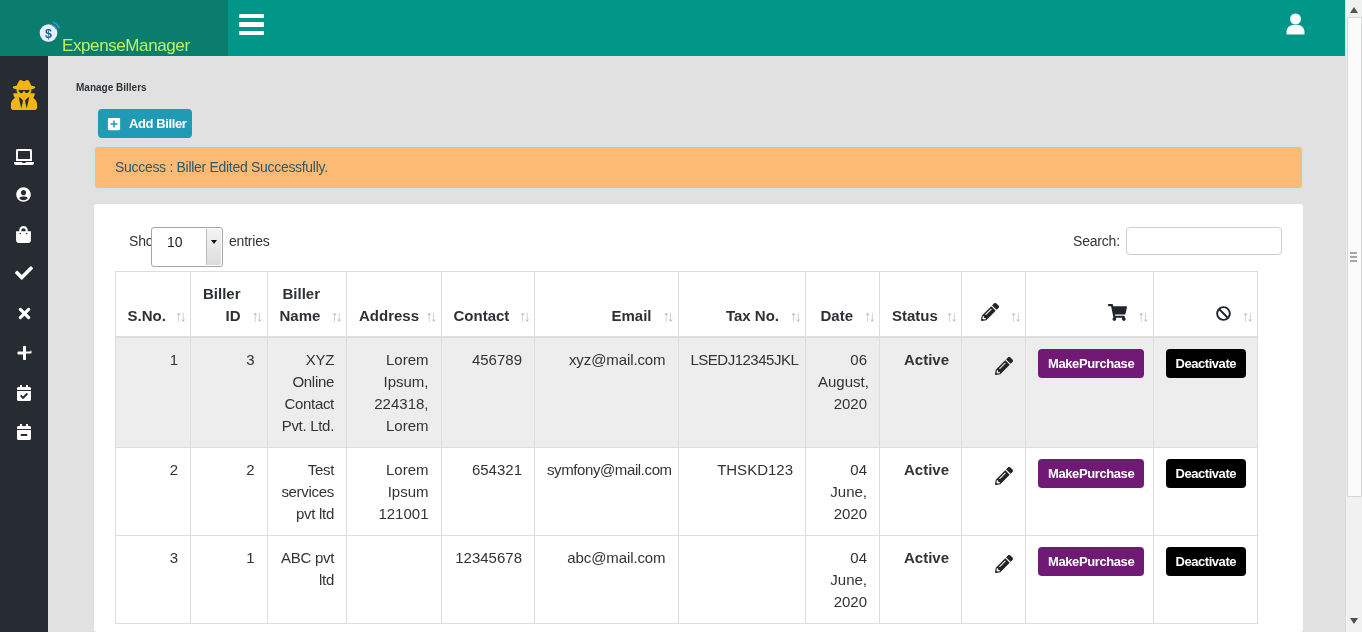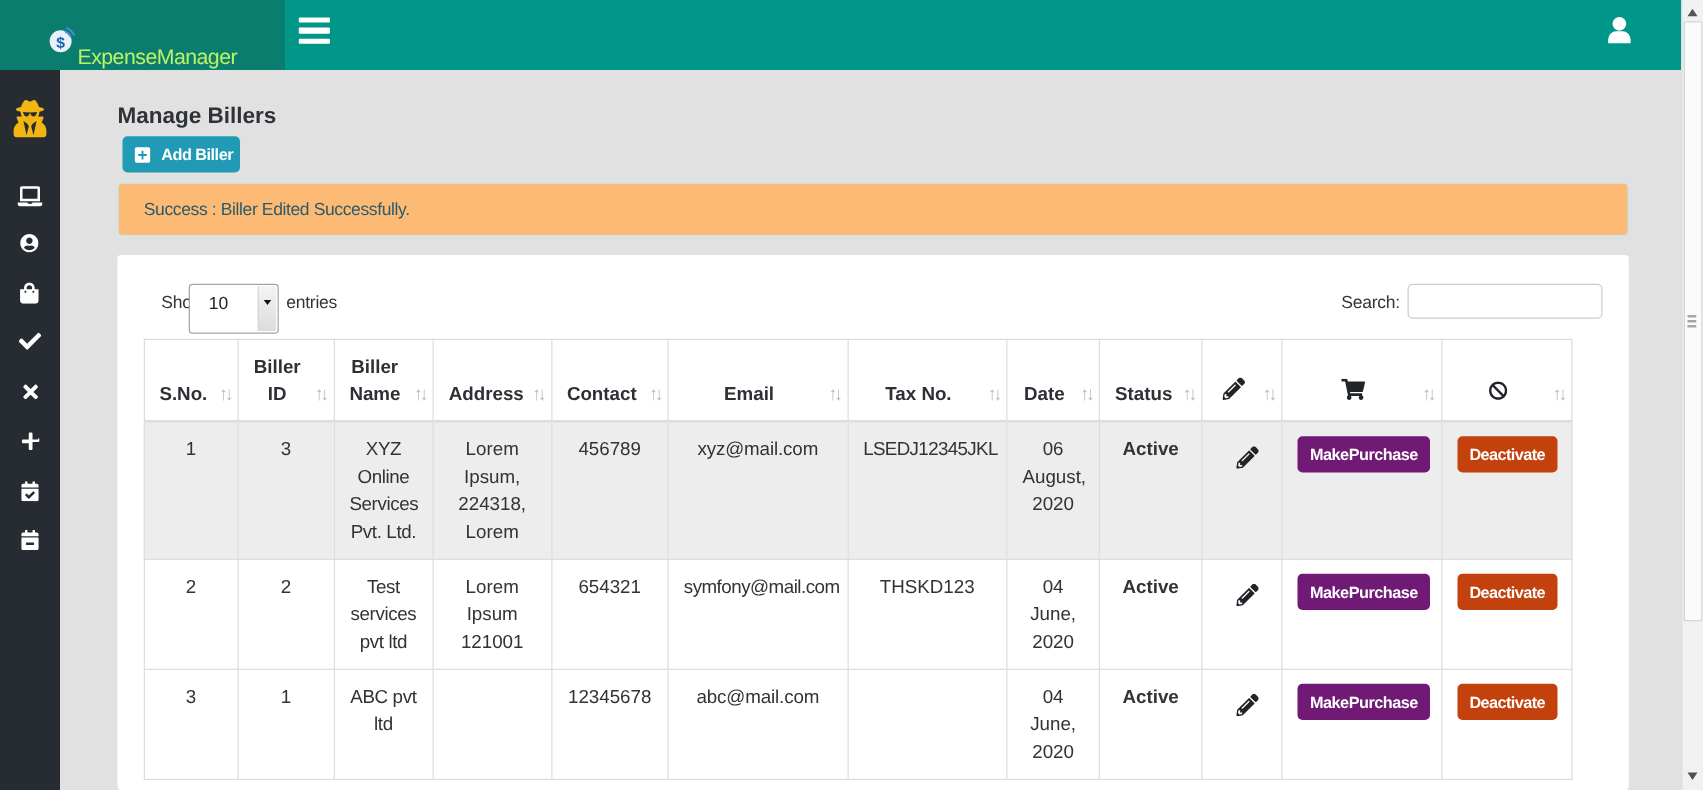--- a/index.html
+++ b/index.html
@@ -11,43 +11,43 @@
 .brand { position:absolute; left:0; top:0; width:228px; height:56px; background:#0b7d6f; }
 .logo-txt { position:absolute; left:62px; top:22.5px; font-size:17px; color:#bef264; letter-spacing:-0.4px; font-weight:500;margin-top:13px; }
 .bar { position:absolute; left:239px; width:25px; height:4.5px; background:#fff; border-radius:1px; }
 .user-ico { position:absolute; left:1284px; top:11px; }
 
 
 .sidebar { position:absolute; left:0; top:56px; width:48px; height:576px; background:#262c31; }
 .sico { position:absolute; }
 
 
-.h-title { position:absolute; left:94px; top:82px; font-size:18px; font-weight:bold; color:#2f3338; letter-spacing:0px; }
+.h-title { position:absolute; left:76px; top:82px; font-size:10px; font-weight:bold; color:#2f3338; letter-spacing:0px; }
 .addbtn { position:absolute; left:98px; top:109px; width:94px; height:29px; background:#209ab5; border-radius:4px; color:#fff; font-size:13px; font-weight:bold; line-height:29px; letter-spacing:-0.4px; }
 .addbtn svg { position:absolute; left:9px; top:7.5px; }
 .addbtn span { position:absolute; left:31px; }
 .alert { position:absolute; left:94px; top:146px; width:1209px; height:43px; background:#fdba74; border:1px solid #c9e5ee; border-radius:4px; color:#2b5a6a; font-size:14px; letter-spacing:-0.3px; line-height:41px; padding-left:20px; }
 .card { position:absolute; left:94px; top:204px; width:1209px; height:428px; background:#fff; border-radius:3px; }
 
 .lbl { position:absolute; font-size:14px; color:#333; letter-spacing:-0.2px; }
 .selbox { position:absolute; left:57px; top:23px; width:72px; height:40px; background:#fff; border:1px solid #a5a5a5; border-radius:3px; }
 .selbox .val { position:absolute; left:15px; top:6px; font-size:14px; color:#222; }
 .selbox .btn { position:absolute; right:1px; top:1px; bottom:1px; width:15px; background:linear-gradient(#f4f4f4,#dcdcdc); border-left:1px solid #bbb; border-radius:0 2px 2px 0; }
 .selbox .btn:after { content:""; position:absolute; left:3.5px; top:11px; border:3.5px solid transparent; border-top:4.5px solid #111; }
 .search-inp { position:absolute; left:1032px; top:23px; width:156px; height:28px; border:1px solid #ccc; border-radius:4px; background:#fff; }
 
 
 table { position:absolute; left:20.5px; top:67px; width:1143px; border-collapse:collapse; table-layout:fixed; font-size:15px; color:#333; }
-th, td { border:1px solid #ddd; padding:11px 12px; line-height:21.7px; text-align:center; font-weight:normal; }
+th, td { border:1px solid #ddd; padding:11px 12px; line-height:21.7px; text-align:right; font-weight:normal; }
 th { vertical-align:bottom; font-weight:bold; color:#2d3135; position:relative; padding:11px 26px 10px 12px; border-bottom-width:2px; }
 td { vertical-align:top; }
 tr.odd td { background:#ededed; }
 .sort { position:absolute; right:6px; bottom:10px; font-size:15px; color:#bcbcbc; letter-spacing:-3px; font-weight:normal; }
 .bgreen { display:inline-block; background:#701a75; color:#fff; font-size:13px; font-weight:bold; letter-spacing:-0.4px; padding:4px 10px; line-height:21px; border-radius:4px; }
-.bred { display:inline-block; background:#c2410c; color:#fff; font-size:13px; font-weight:bold; letter-spacing:-0.45px; padding:4px 10px; line-height:21px; border-radius:4px; }
+.bred { display:inline-block; background:#000000; color:#fff; font-size:13px; font-weight:bold; letter-spacing:-0.45px; padding:4px 10px; line-height:21px; border-radius:4px; }
 td.ico { padding-top:19px; padding-left:20px; } td.ico svg { width:18px; height:18px; }
 .bold { font-weight:bold; }
 
 
 .sb { position:absolute; left:1345px; top:0; width:17px; height:632px; background:#f1f1f1; border-left:1px solid #dcdcdc; }
 .sb .thumb { position:absolute; left:1px; top:17px; width:15px; height:480px; background:#fbfbfb; border:1px solid #d5d5d5; border-radius:1px; }
 .sb .grip { position:absolute; left:4px; width:7px; height:1.5px; background:#a6a6a6; }
 .sb .arr { position:absolute; left:4px; width:0; height:0; }
 </style>
 </head>
@@ -164,21 +164,21 @@
             </svg><span class="sort">↑↓</span></th>
         <th><svg width="15" height="15" viewBox="0 0 512 512" fill="#212529">
               <path d="M256 8C119.034 8 8 119.033 8 256s111.034 248 248 248 248-111.034 248-248S392.967 8 256 8zm130.108 117.892c65.448 65.448 70 165.481 20.677 235.637L150.47 105.216c70.204-49.356 170.226-44.735 235.638 20.676zM125.892 386.108c-65.448-65.448-70-165.481-20.677-235.637L361.53 406.784c-70.203 49.356-170.226 44.736-235.638-20.676z"></path>
             </svg><span class="sort">↑↓</span></th>
       </tr>
     </thead>
     <tbody>
       <tr class="odd">
         <td>1</td>
           <td>3</td>
-          <td style="letter-spacing:-0.3px">XYZ Online Services Pvt. Ltd.</td>
+          <td style="letter-spacing:-0.3px">XYZ Online Contact Pvt. Ltd.</td>
           <td>Lorem Ipsum, 224318, Lorem</td>
         <td>456789</td>
           <td style="letter-spacing:-0.1px">xyz@mail.com</td>
           <td style="letter-spacing:-0.5px">LSEDJ12345JKL</td>
           <td>06 August, 2020</td>
         <td class="bold">Active</td>
         <td class="ico"><svg width="17" height="17" viewBox="0 0 512 512" fill="#212529">
               <path d="M497.9 142.1l-46.1 46.1c-4.7 4.7-12.3 4.7-17 0l-111-111c-4.7-4.7-4.7-12.3 0-17l46.1-46.1c18.7-18.7 49.1-18.7 67.9 0l60.1 60.1c18.8 18.7 18.8 49.1 0 67.9zM284.2 99.8L21.6 362.4.4 483.9c-2.9 16.4 11.4 30.6 27.8 27.8l121.5-21.3 262.6-262.6c4.7-4.7 4.7-12.3 0-17l-111-111c-4.8-4.7-12.4-4.7-17.1 0zM124.1 339.9c-5.5-5.5-5.5-14.3 0-19.8l154-154c5.5-5.5 14.3-5.5 19.8 0s5.5 14.3 0 19.8l-154 154c-5.5 5.5-14.3 5.5-19.8 0zM88 424h48v36.3l-64.5 11.3-31.1-31.1L51.7 376H88v48z"></path>
             </svg></td>
         <td><span class="bgreen">MakePurchase</span></td>

